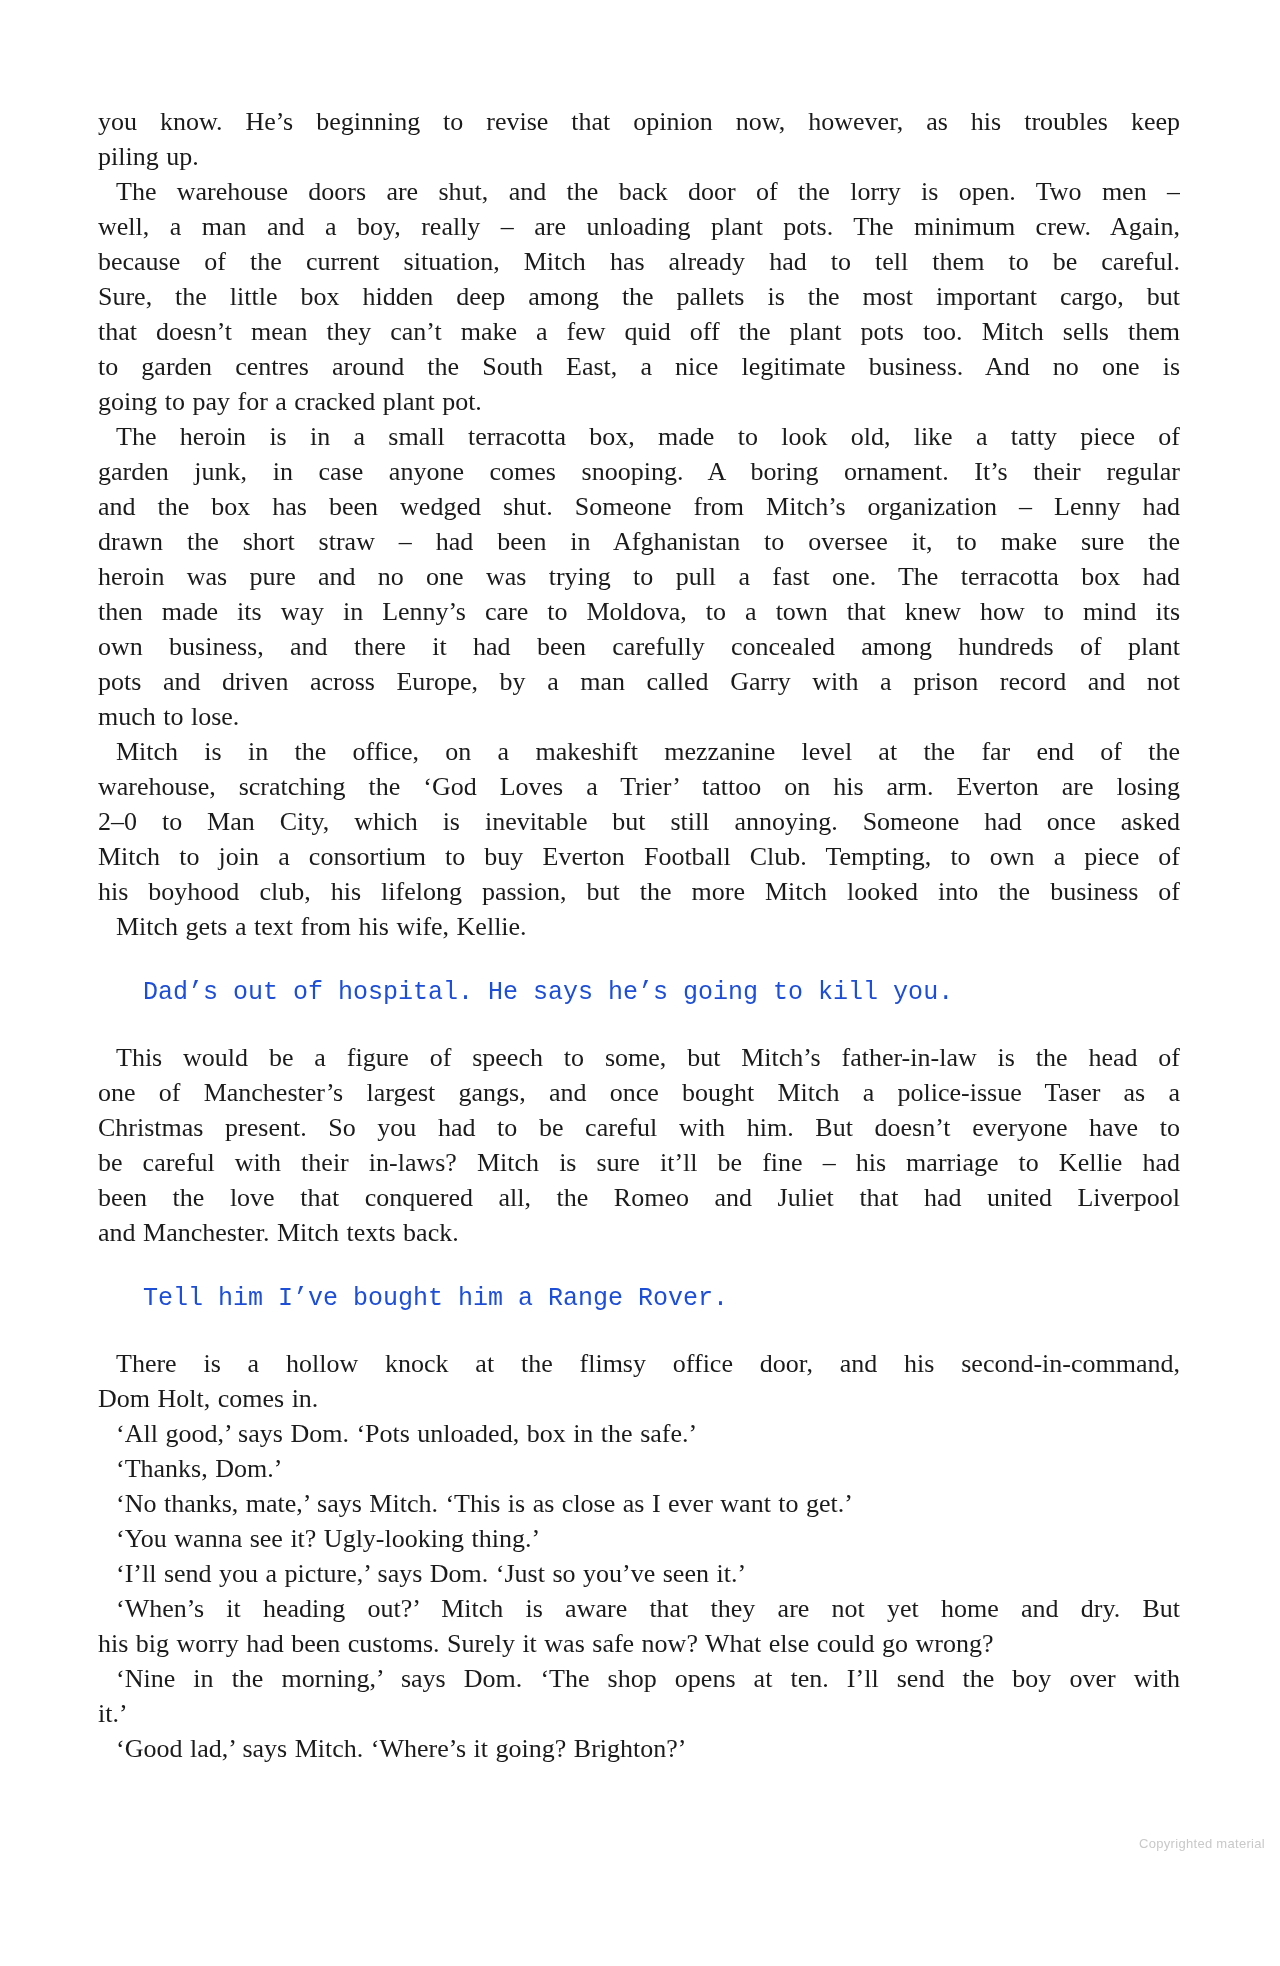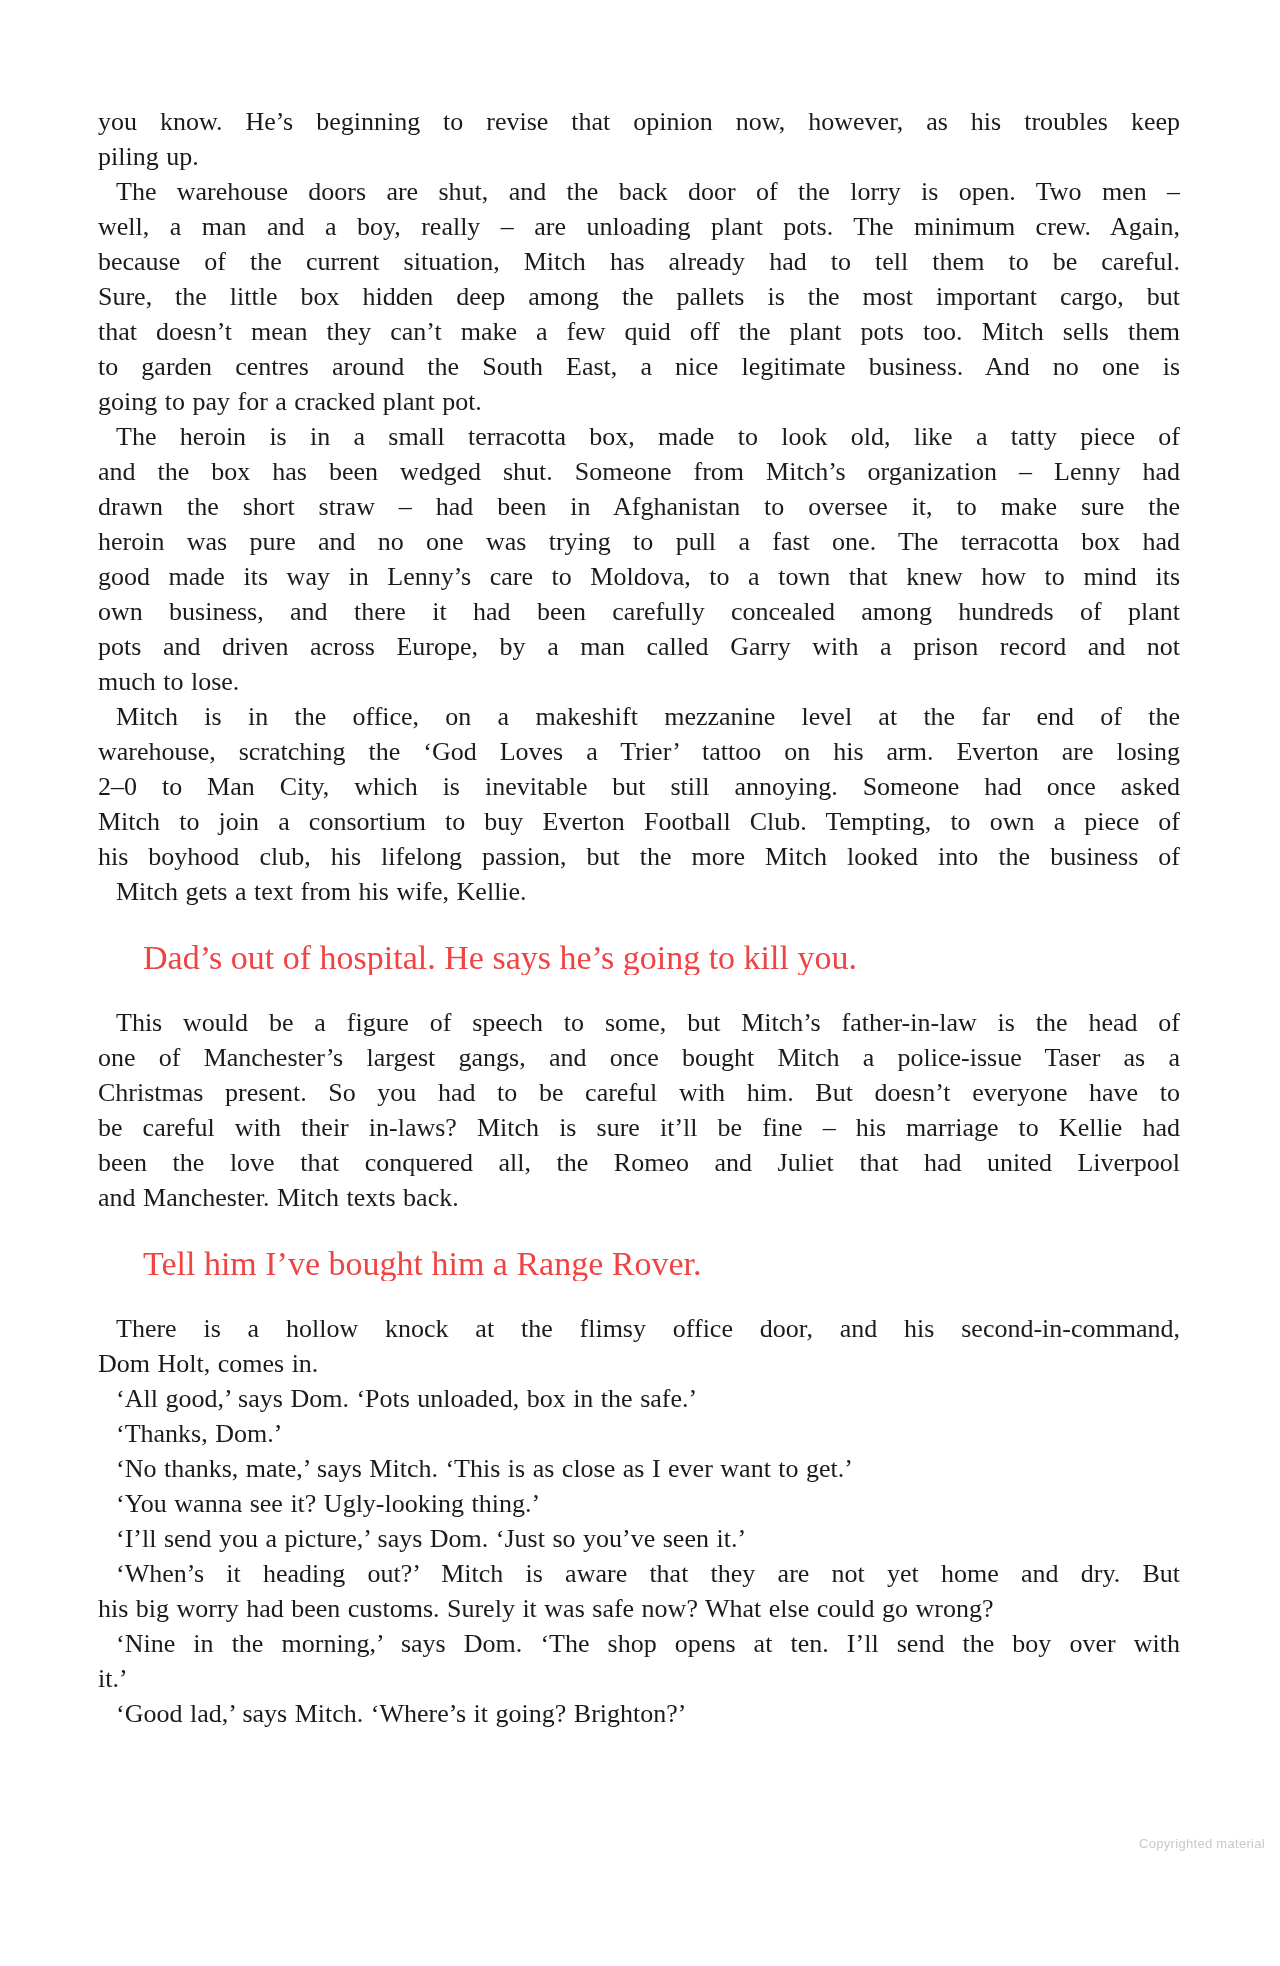--- a/index.html
+++ b/index.html
@@ -27,23 +27,23 @@
     text-align: left;
     word-spacing: 1px;
   }
   .line.justify {
     text-align: justify;
     text-align-last: justify;
   }
   .line.indent { text-indent: 18px; }
   .block.message {
     margin: 31px 0 30px 45px;
-    font-family: Liberation Serif, serif;
-    font-size: 34px;
-    color: #ef4444;
+    font-family: Liberation Mono, monospace;
+    font-size: 25px;
+    color: #1d4ed8;
   }
   .block.message .line { word-spacing: 0; }
   .watermark {
     position: absolute;
     right: 15px;
     top: 1836px;
     font-family: "Liberation Sans", sans-serif;
     font-size: 13px;
     letter-spacing: 0.3px;
     color: #c9c9c9;
@@ -62,24 +62,25 @@
         <div class="line justify indent">The warehouse doors are shut, and the back door of the lorry is open. Two men –</div>
         <div class="line justify">well, a man and a boy, really – are unloading plant pots. The minimum crew. Again,</div>
         <div class="line justify">because of the current situation, Mitch has already had to tell them to be careful.</div>
         <div class="line justify">Sure, the little box hidden deep among the pallets is the most important cargo, but</div>
         <div class="line justify">that doesn’t mean they can’t make a few quid off the plant pots too. Mitch sells them</div>
         <div class="line justify">to garden centres around the South East, a nice legitimate business. And no one is</div>
         <div class="line">going to pay for a cracked plant pot.</div>
       </div>
       <div class="block para">
         <div class="line justify indent">The heroin is in a small terracotta box, made to look old, like a tatty piece of</div>
+        <div class="line justify">garden junk, in case anyone comes snooping. A boring ornament. It’s their regular</div>
         <div class="line justify">and the box has been wedged shut. Someone from Mitch’s organization – Lenny had</div>
         <div class="line justify">drawn the short straw – had been in Afghanistan to oversee it, to make sure the</div>
         <div class="line justify">heroin was pure and no one was trying to pull a fast one. The terracotta box had</div>
-        <div class="line justify">good made its way in Lenny’s care to Moldova, to a town that knew how to mind its</div>
+        <div class="line justify">then made its way in Lenny’s care to Moldova, to a town that knew how to mind its</div>
         <div class="line justify">own business, and there it had been carefully concealed among hundreds of plant</div>
         <div class="line justify">pots and driven across Europe, by a man called Garry with a prison record and not</div>
         <div class="line">much to lose.</div>
       </div>
       <div class="block para">
         <div class="line justify indent">Mitch is in the office, on a makeshift mezzanine level at the far end of the</div>
         <div class="line justify">warehouse, scratching the ‘God Loves a Trier’ tattoo on his arm. Everton are losing</div>
         <div class="line justify">2–0 to Man City, which is inevitable but still annoying. Someone had once asked</div>
         <div class="line justify">Mitch to join a consortium to buy Everton Football Club. Tempting, to own a piece of</div>
         <div class="line justify">his boyhood club, his lifelong passion, but the more Mitch looked into the business of</div>

